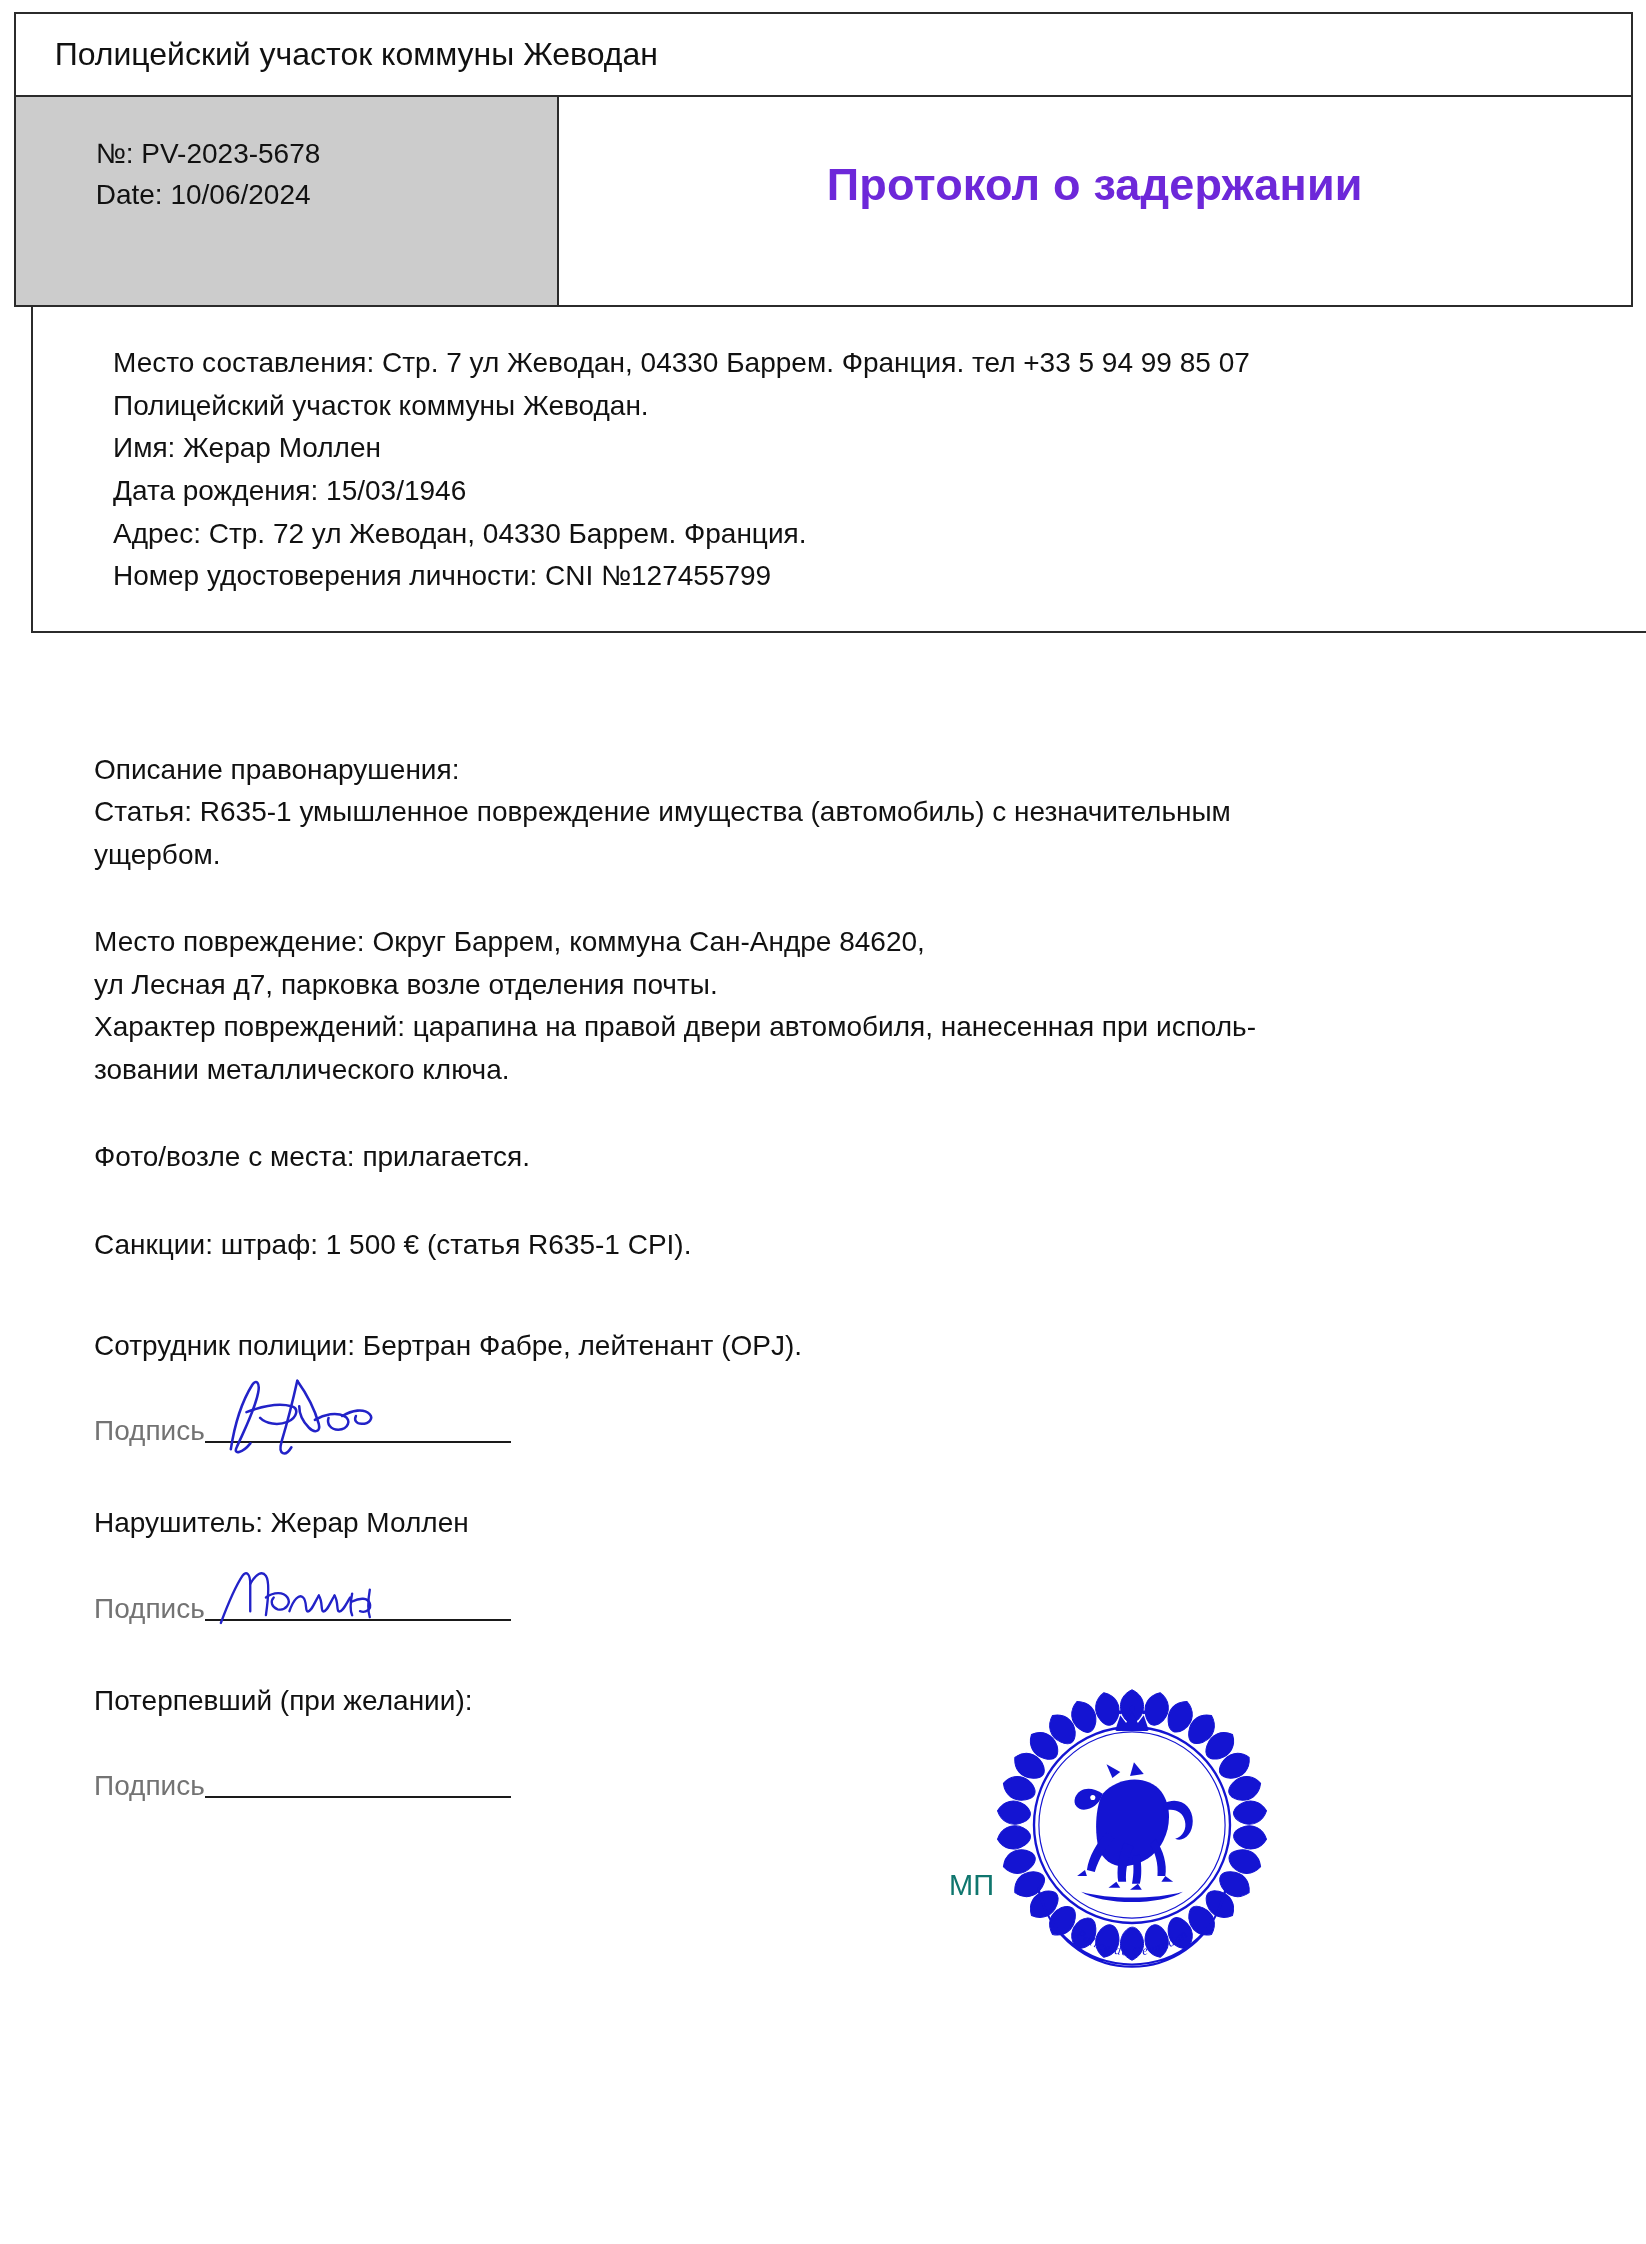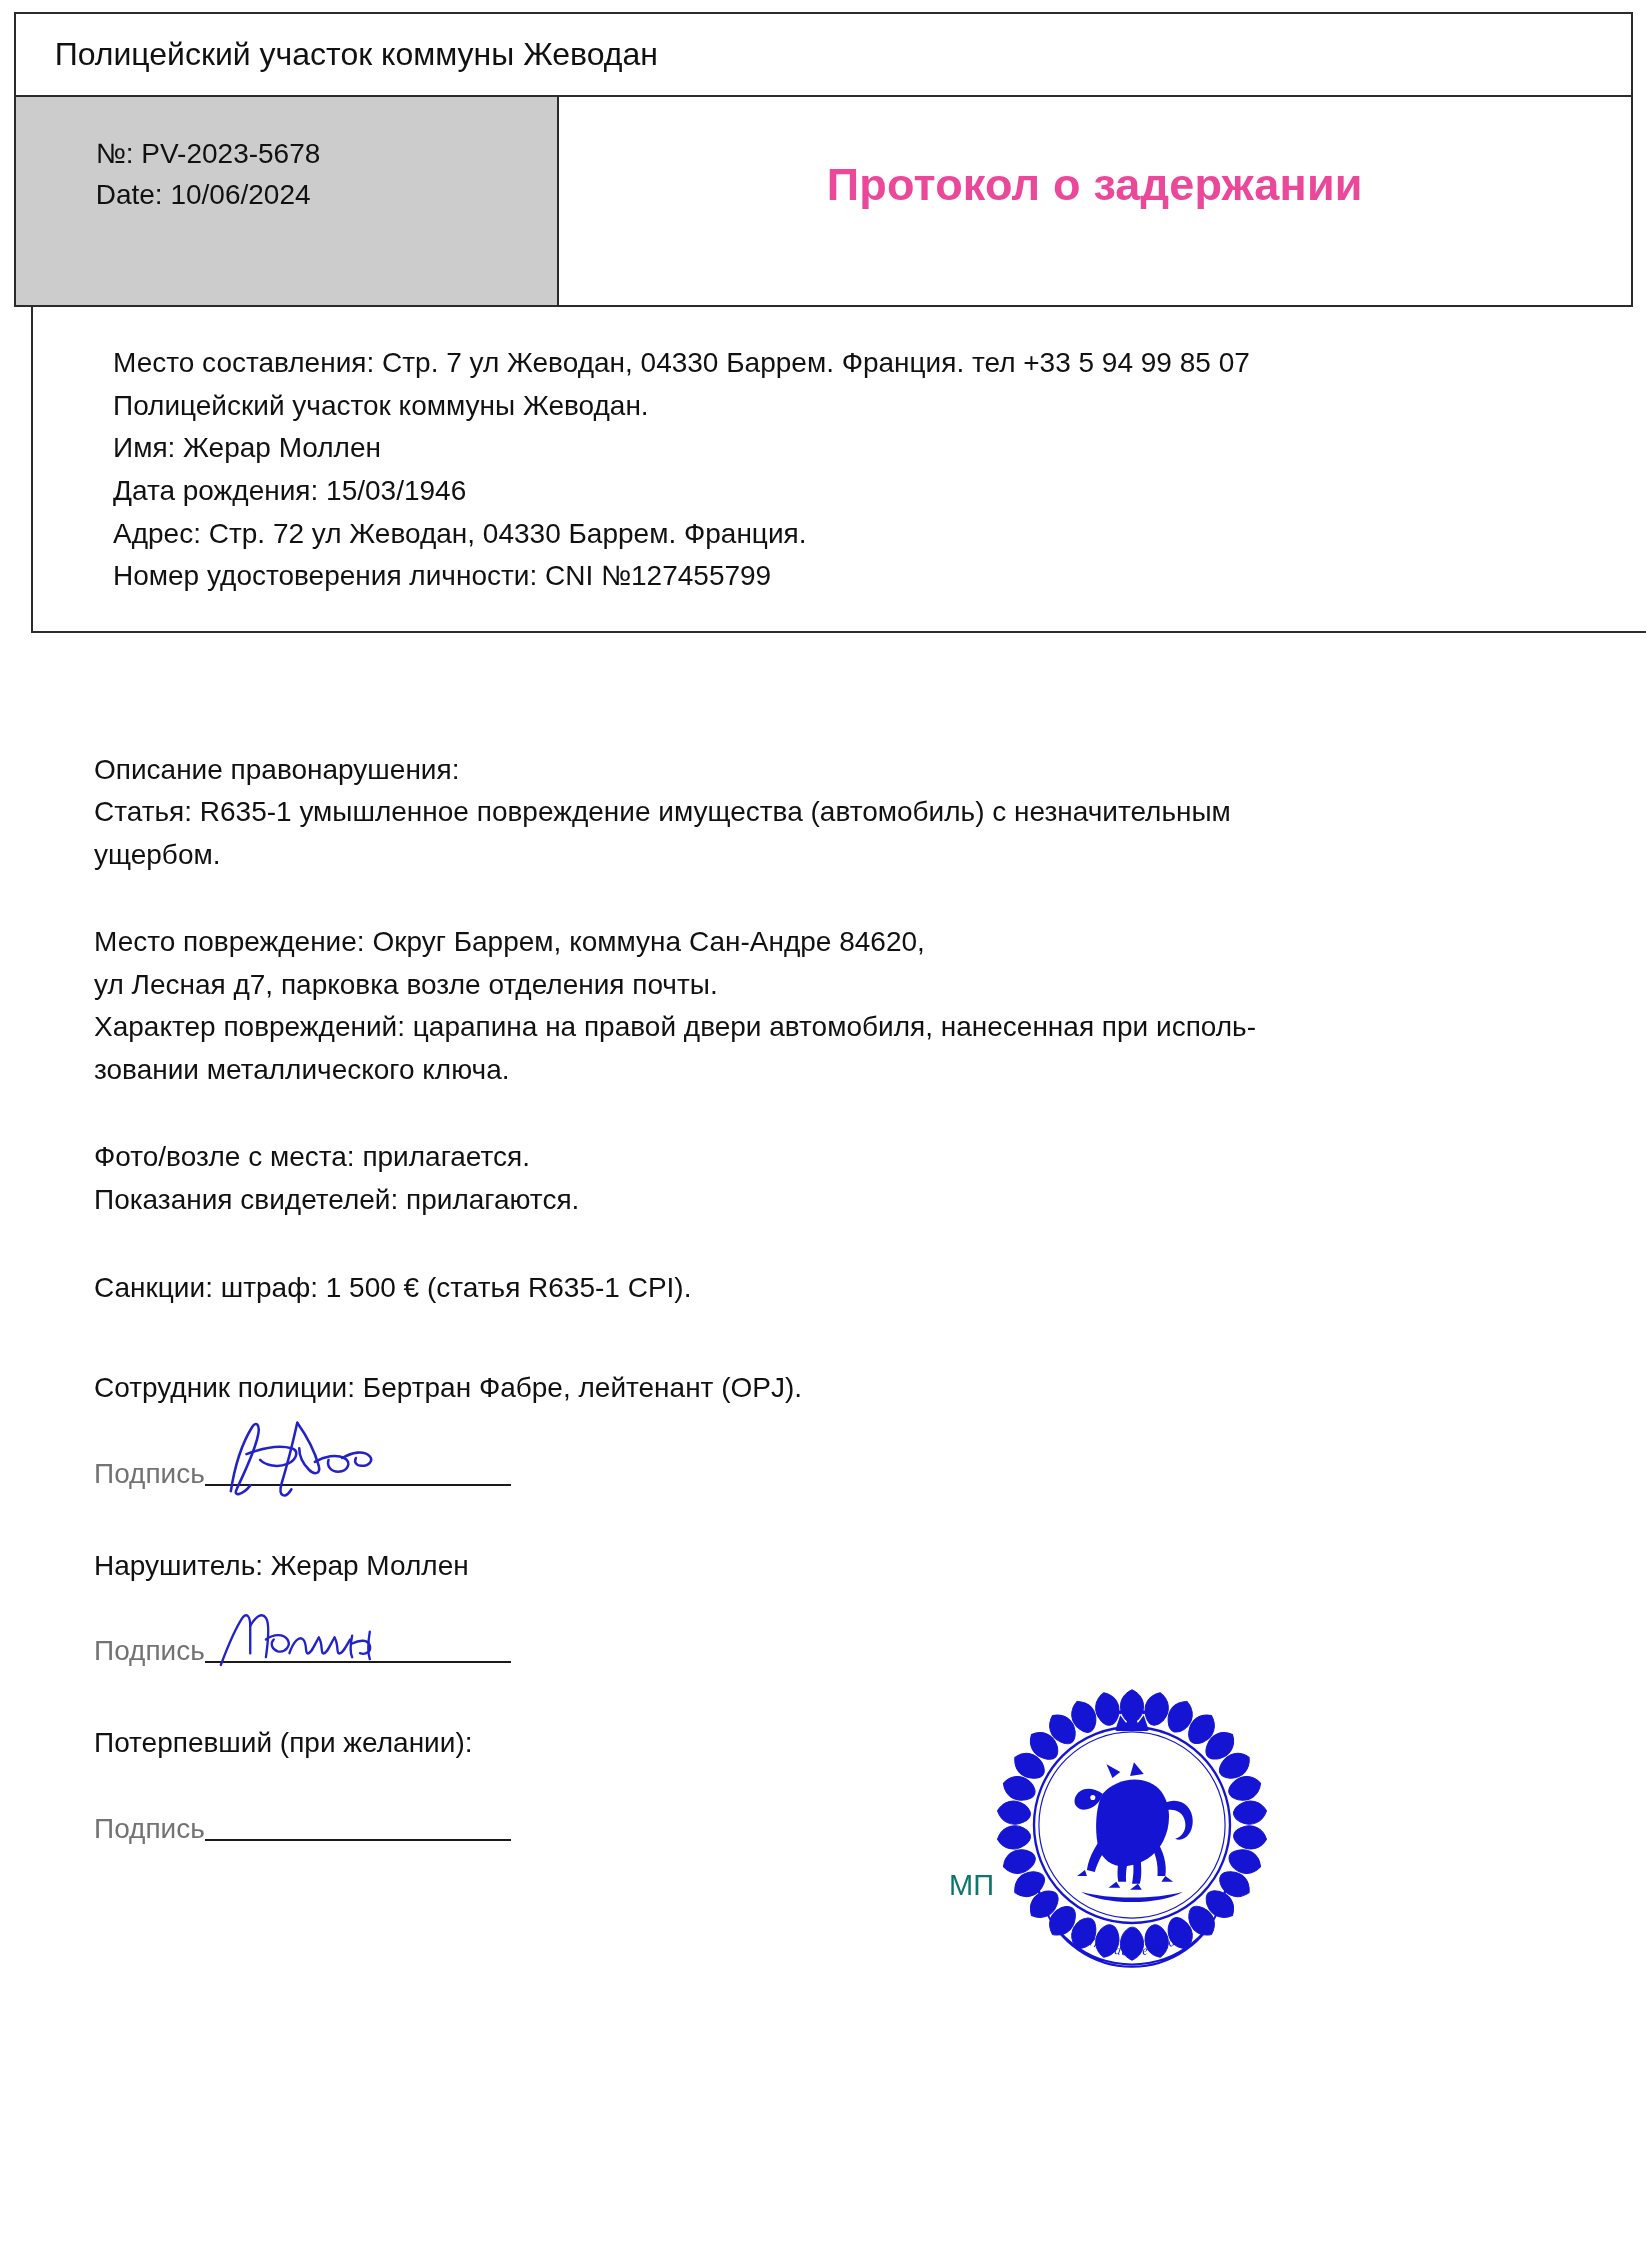--- a/index.html
+++ b/index.html
@@ -54,21 +54,21 @@
     flex: 1;
     display: flex;
     align-items: center;
     justify-content: center;
     padding-bottom: 33px;
   }
   .doc-title {
     font-size: 45px;
     font-weight: bold;
     letter-spacing: 0.2px;
-    color: #ec4899;
+    color: #6d28d9;
   }
 
   
   .identity-box {
     margin: 0 31px;
     border: 2px solid #2b2b2b;
     border-top: none;
     width: 1619px;
     padding: 35px 0 33px 80px;
   }
@@ -184,21 +184,20 @@
     <div class="gap-md"></div>
 
     <div class="line">Место повреждение:  Округ Баррем, коммуна Сан-Андре 84620,</div>
     <div class="line">ул Лесная д7, парковка возле отделения почты.</div>
     <div class="line">Характер повреждений: царапина на правой двери автомобиля, нанесенная при исполь-</div>
     <div class="line">зовании металлического ключа.</div>
 
     <div class="gap-md"></div>
 
     <div class="line">Фото/возле с места: прилагается.</div>
-    <div class="line">Показания свидетелей: прилагаются.</div>
 
     <div class="gap-md"></div>
 
     <div class="line">Санкции: штраф: 1 500 € (статья R635-1 CPI).</div>
   </div>
 
   <div class="sig-area">
 
     <div class="line">Сотрудник полиции: Бертран Фабре, лейтенант (OPJ).</div>
 

